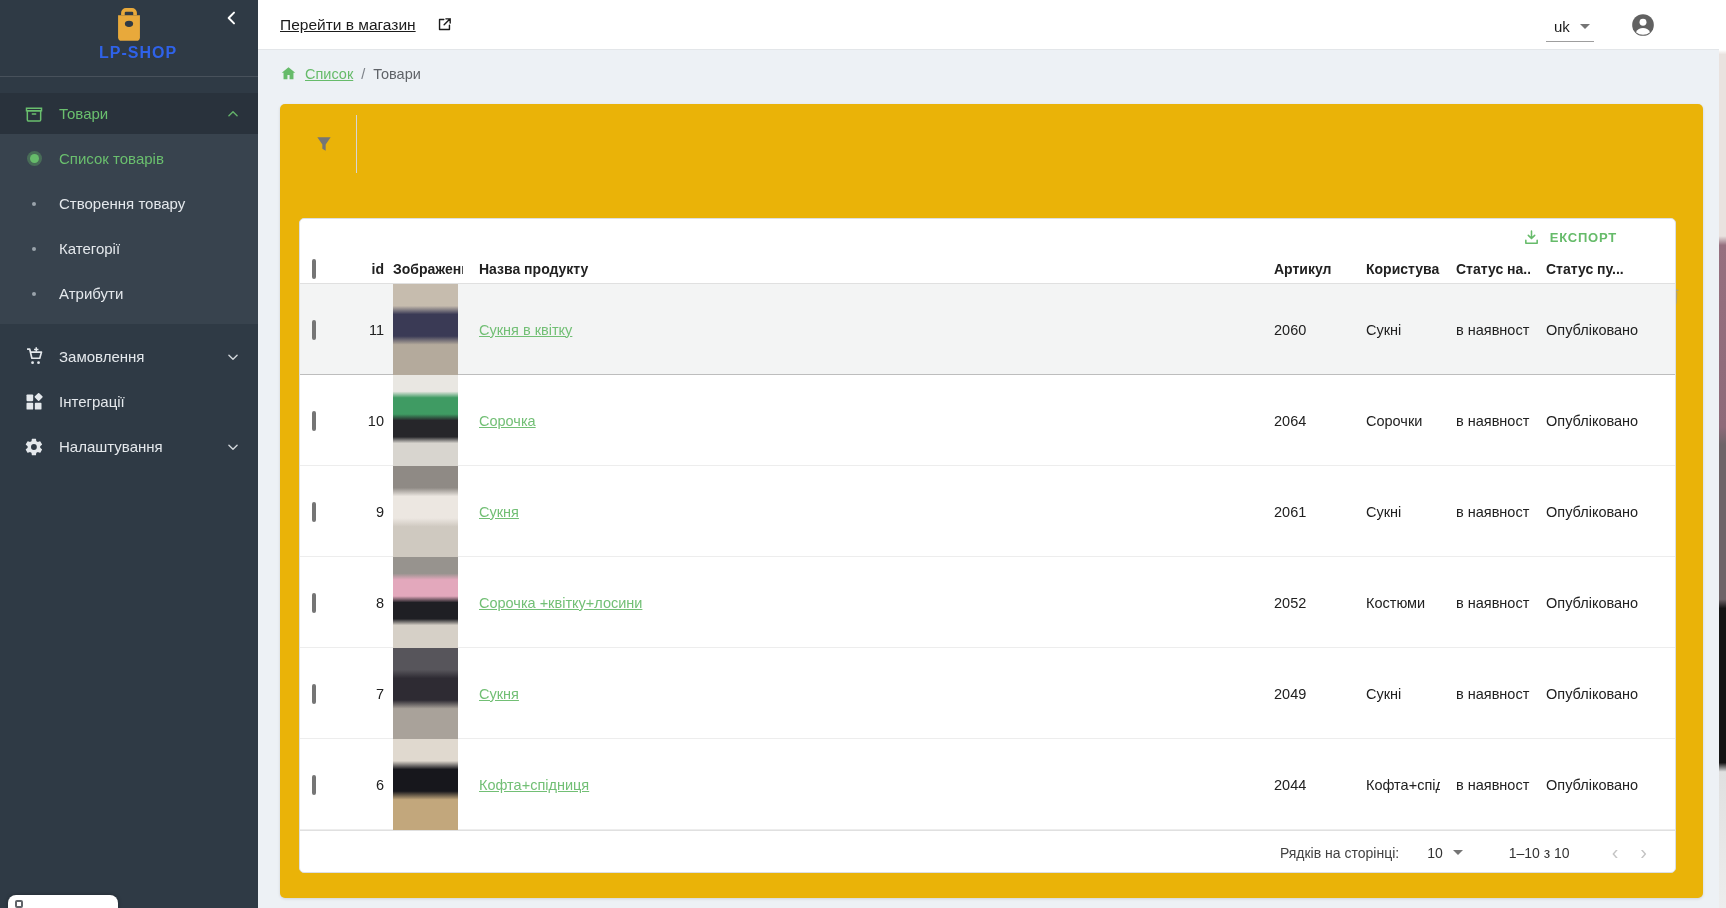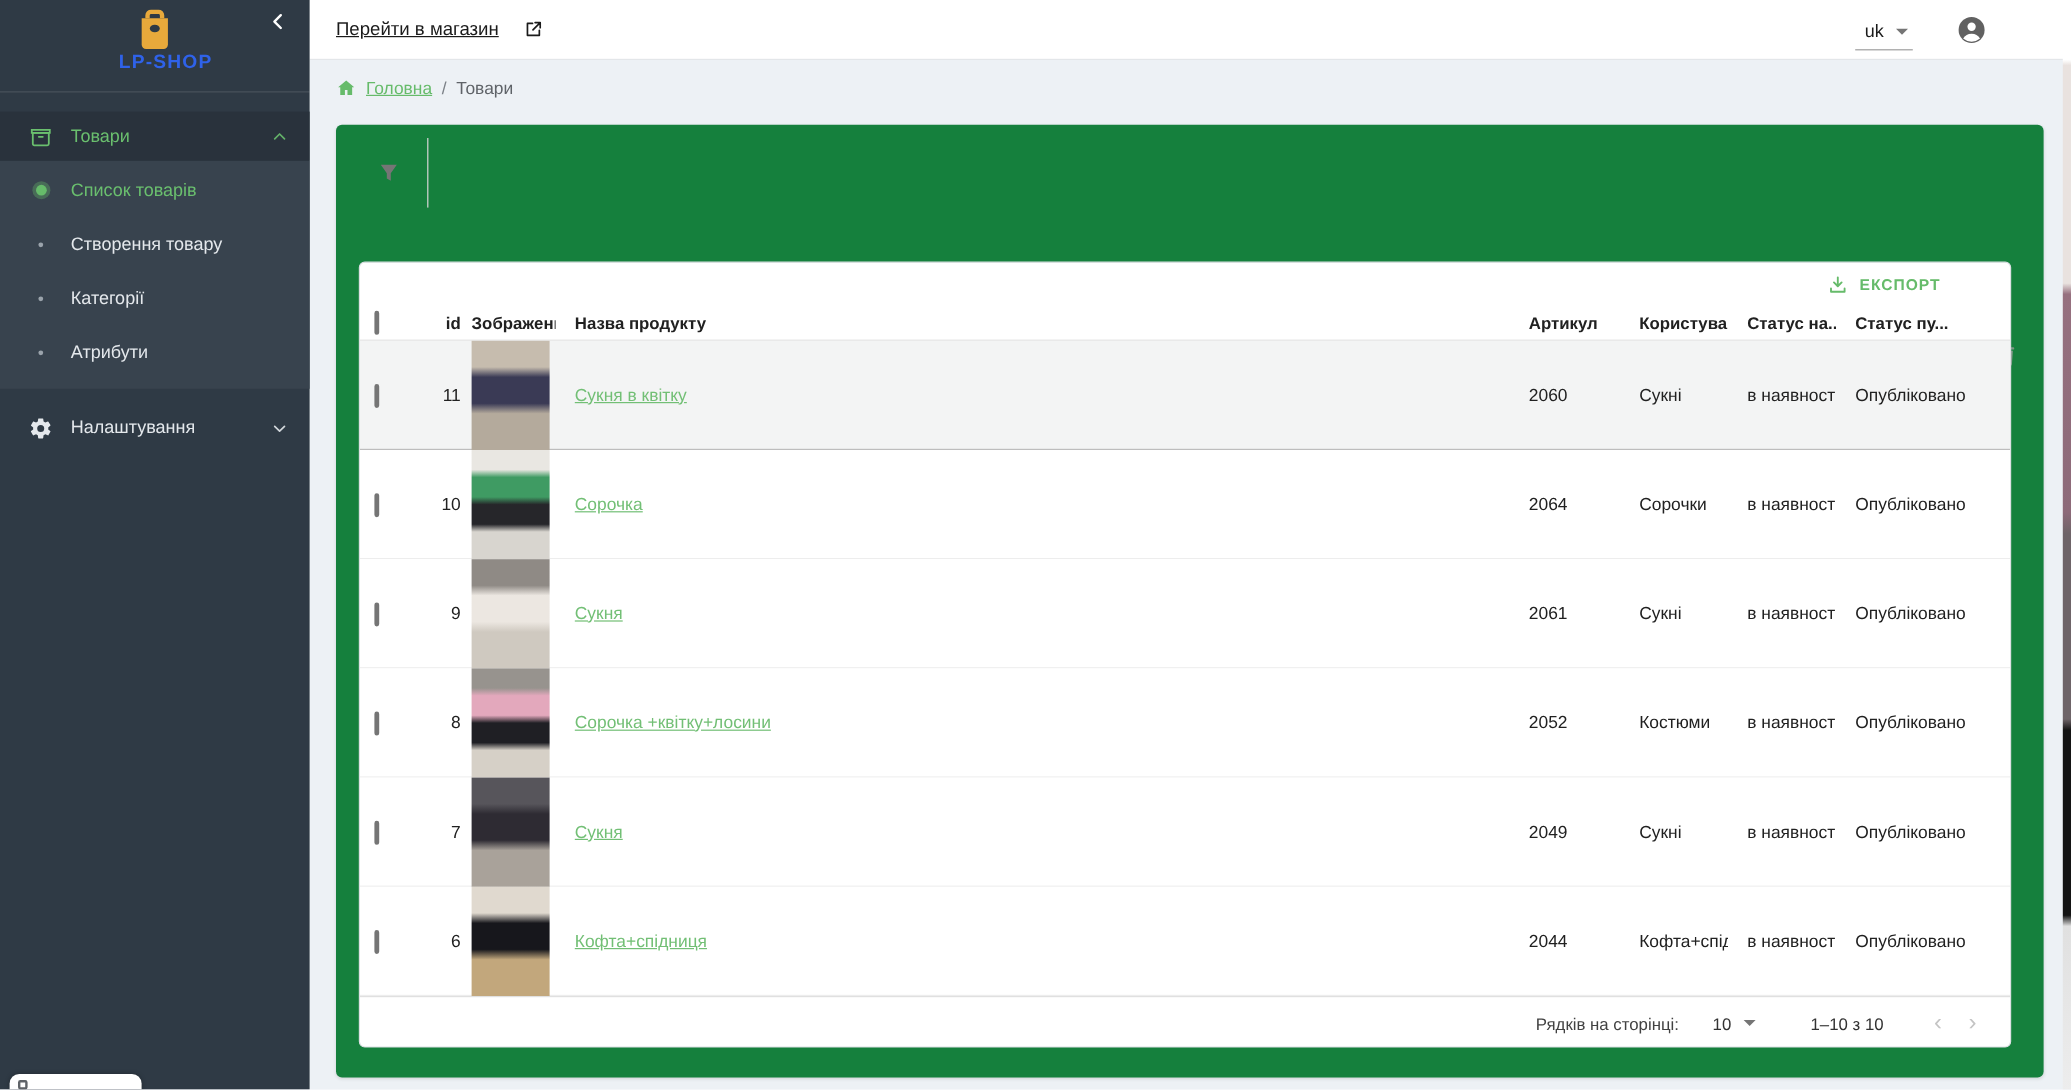--- a/index.html
+++ b/index.html
@@ -36,21 +36,21 @@
   .caret { width:0; height:0; border-left:5px solid transparent; border-right:5px solid transparent; border-top:5px solid #757575; }
   .avatar-btn { cursor:pointer; display:flex; }
 
   
   .breadcrumb { position:absolute; left:280px; top:65px; display:flex; align-items:center; gap:8px; font-size:14.5px; z-index:3; }
   .crumb-home { color:#66bb6a; text-decoration:underline; cursor:pointer; }
   .crumb-sep { color:#7b8087; }
   .crumb-current { color:#5f6368; }
 
   
-  .card { position:absolute; left:280px; top:104px; width:1423px; height:794px; background:#15803d; border-radius:5px; box-shadow:0 1px 3px rgba(0,0,0,.12); z-index:2; }
+  .card { position:absolute; left:280px; top:104px; width:1423px; height:794px; background:#eab308; border-radius:5px; box-shadow:0 1px 3px rgba(0,0,0,.12); z-index:2; }
   .filter-bar { position:absolute; left:0; top:0; height:80px; width:100%; display:flex; align-items:center; }
   .filter-icon { margin-left:34px; cursor:pointer; display:flex; }
   .filter-divider { width:1px; height:58px; background:#d6d6d6; margin-left:22px; }
   .actions-row { position:absolute; right:22px; top:183px; display:flex; align-items:center; gap:30px; }
   .fab-add { width:19px; height:19px; border-radius:50%; background:#66bb6a; color:#fff; display:flex; align-items:center; justify-content:center; font-size:16px; line-height:1; cursor:pointer; box-shadow:0 1px 2px rgba(0,0,0,.2); }
   .trash-btn { cursor:pointer; display:flex; opacity:.75; }
 
   
   .table-box { position:absolute; left:19px; top:114px; width:1377px; height:655px; border:1px solid #dcdfe3; border-radius:5px; background:#fff; overflow:hidden; }
   .export-row { height:36px; display:flex; align-items:center; justify-content:flex-end; padding-right:58px; }
@@ -140,21 +140,48 @@
       <div class="sub-row">
         <span class="bullet">
             <span class="dot"></span>
           </span>
         <span>Атрибути</span>
       </div>
     </div>
 
     <div style="height:10px"></div>
 
-
+    <div class="menu-row">
+      <span class="mi">
+        <svg width="21" height="21" viewBox="0 0 24 24">
+            <path d="M7 7 h13 l-2 7 H9 L6.5 3.5 H3.5" fill="none" stroke="#e4e8ec" stroke-width="1.9" stroke-linejoin="round"></path>
+            <circle cx="9.8" cy="19" r="1.6" fill="#e4e8ec"></circle>
+            <circle cx="16.6" cy="19" r="1.6" fill="#e4e8ec"></circle>
+            <path d="M11.5 4 h5 M14 1.5 v5" stroke="#e4e8ec" stroke-width="1.7"></path>
+          </svg>
+      </span>
+      <span class="lbl">Замовлення</span>
+      <span class="chev">
+        <svg width="14" height="14" viewBox="0 0 24 24">
+            <path d="M5 9 L12 16 L19 9" fill="none" stroke="#e4e8ec" stroke-width="2.4" stroke-linecap="round" stroke-linejoin="round"></path>
+          </svg>
+      </span>
+    </div>
+
+    <div class="menu-row">
+      <span class="mi">
+        <svg width="20" height="20" viewBox="0 0 24 24">
+            <rect x="3" y="3" width="8" height="8" rx="1" fill="#e4e8ec"></rect>
+            <rect x="3" y="13" width="8" height="8" rx="1" fill="#e4e8ec"></rect>
+            <rect x="13" y="13" width="8" height="8" rx="1" fill="#e4e8ec"></rect>
+            <rect x="13.8" y="2.2" width="7.4" height="7.4" rx="1" fill="#e4e8ec" transform="rotate(45 17.5 6)"></rect>
+          </svg>
+      </span>
+      <span class="lbl">Інтеграції</span>
+    </div>
 
     <div class="menu-row">
       <span class="mi">
         <svg width="20" height="20" viewBox="0 0 24 24">
             <path fill="#e4e8ec" d="M19.4 13c.04-.32.1-.65.1-1s-.06-.68-.1-1l2.1-1.65a.5.5 0 0 0 .12-.64l-2-3.46a.5.5 0 0 0-.61-.22l-2.49 1a7.3 7.3 0 0 0-1.73-1l-.38-2.65A.5.5 0 0 0 13.9 2h-4a.5.5 0 0 0-.5.42L9 5.07a7.3 7.3 0 0 0-1.73 1l-2.49-1a.5.5 0 0 0-.61.22l-2 3.46a.5.5 0 0 0 .12.64L4.4 11c-.04.32-.1.65-.1 1s.06.68.1 1l-2.11 1.65a.5.5 0 0 0-.12.64l2 3.46c.14.24.42.34.61.22l2.49-1a7.3 7.3 0 0 0 1.73 1l.38 2.65a.5.5 0 0 0 .5.42h4a.5.5 0 0 0 .5-.42l.38-2.65a7.3 7.3 0 0 0 1.73-1l2.49 1c.2.12.47 0 .61-.22l2-3.46a.5.5 0 0 0-.12-.64zM11.9 15.5a3.5 3.5 0 1 1 0-7 3.5 3.5 0 0 1 0 7z"></path>
           </svg>
       </span>
       <span class="lbl">Налаштування</span>
       <span class="chev">
         <svg width="14" height="14" viewBox="0 0 24 24">
@@ -189,21 +216,21 @@
           <path d="M5.5 18.6 a7.5 7.5 0 0 1 13 0 a10 10 0 0 1 -13 0z" fill="#fff"></path>
         </svg>
     </div>
   </div>
 </header>
 
 <div class="breadcrumb">
   <svg width="17" height="17" viewBox="0 0 24 24">
       <path d="M12 3 L2.5 11 h2.5 v9 h5.5 v-6 h3 v6 h5.5 v-9 h2.5 z" fill="#66bb6a"></path>
     </svg>
-  <span class="crumb-home">Головна</span>
+  <span class="crumb-home">Список</span>
   <span class="crumb-sep">/</span>
   <span class="crumb-current">Товари</span>
 </div>
 
 <main class="card">
   <div class="filter-bar">
     <span class="filter-icon">
       <svg width="20" height="20" viewBox="0 0 24 24">
           <path d="M4 4 h16 L14 12.5 V20 l-4 -2.2 V12.5 z" fill="#757575"></path>
         </svg>

